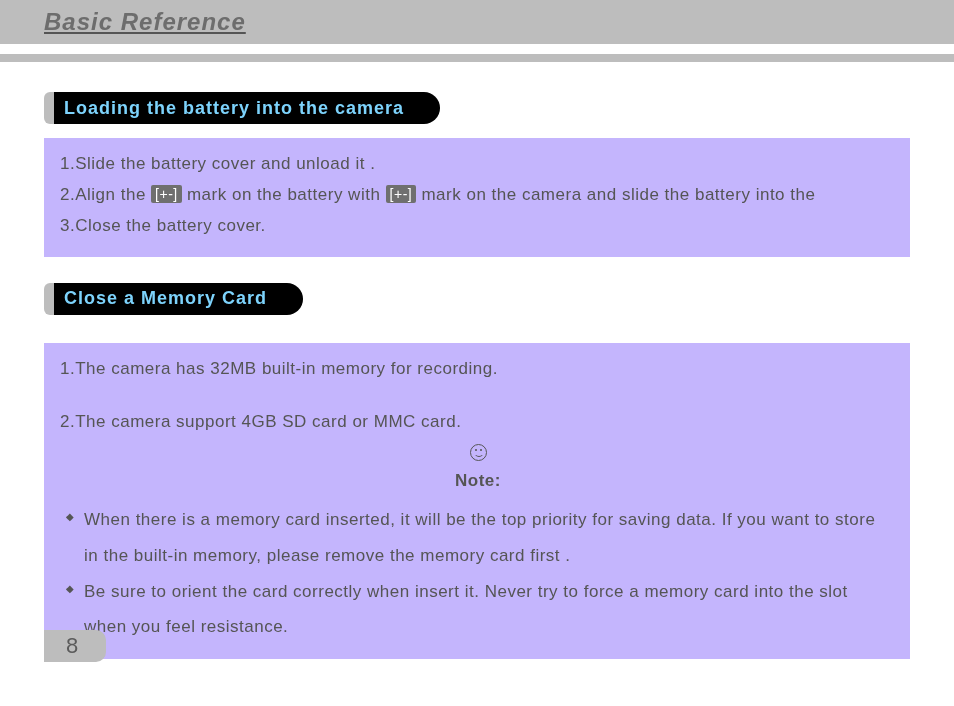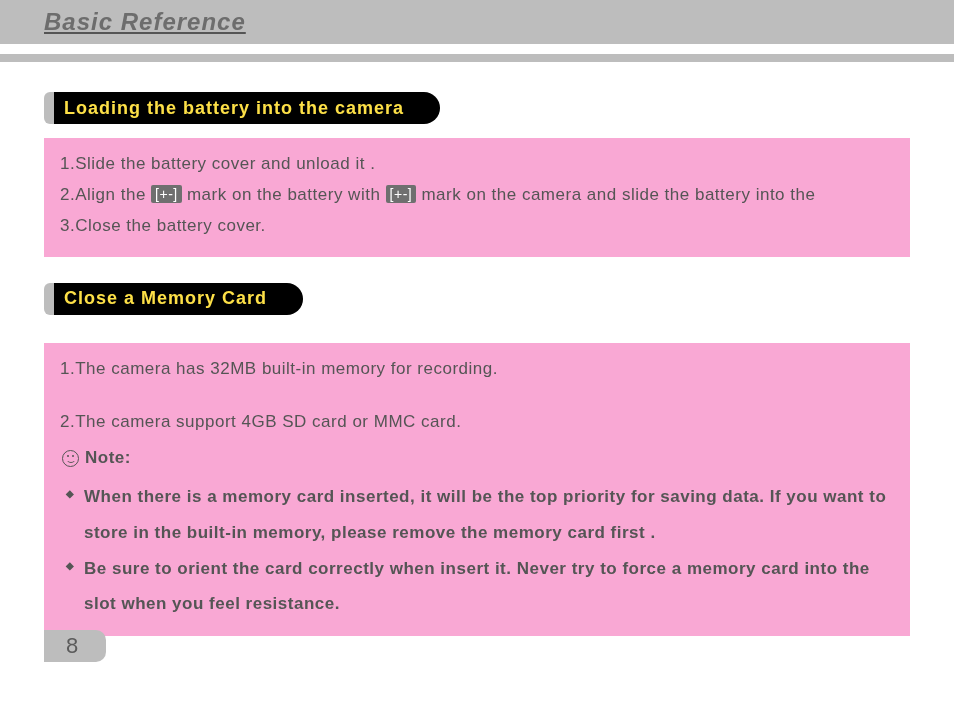--- a/index.html
+++ b/index.html
@@ -43,33 +43,33 @@
     height: 32px;
   }
   .heading-accent {
     width: 10px;
     background: #bdbdbd;
     border-top-left-radius: 6px;
     border-bottom-left-radius: 6px;
   }
   .heading-body {
     background: #000;
-    color: #fde047;
+    color: #7dd3fc;
     font-weight: bold;
     font-size: 18px;
     letter-spacing: 1px;
     padding: 5px 36px 5px 10px;
     border-top-right-radius: 16px;
     border-bottom-right-radius: 16px;
     display: flex;
     align-items: center;
     white-space: nowrap;
   }
   .section-body {
-    background: #f9a8d4;
+    background: #c4b5fd;
     padding: 12px 16px 14px 16px;
     font-size: 17px;
     color: #555;
     line-height: 1.7;
     letter-spacing: 0.5px;
   }
   .step { margin-bottom: 2px; }
   .step .cont { padding-left: 18px; display: block; }
   .badge {
     display: inline-block;
@@ -82,20 +82,21 @@
     line-height: 1.3;
   }
   .spacer { height: 26px; }
   .note-line {
     display: flex;
     align-items: center;
     gap: 6px;
     margin: 8px 0 6px 2px;
     font-weight: bold;
     color: #555;
+    flex-direction: column;
   }
   .smiley {
     width: 17px; height: 17px;
     border: 1.5px solid #555;
     border-radius: 50%;
     position: relative;
     flex: 0 0 auto;
   }
   .smiley::before, .smiley::after {
     content: "";
@@ -113,21 +114,20 @@
     border-top: none; border-left-color: transparent; border-right-color: transparent;
     border-radius: 0 0 8px 8px;
     left: 3px; top: 7px;
     background: transparent;
   }
   .bullets { list-style: none; padding-left: 4px; }
   .bullets li {
     position: relative;
     padding-left: 20px;
     line-height: 2.1;
-    font-weight: bold;
   }
   .bullets li::before {
     content: "◆";
     position: absolute;
     left: 2px;
     top: 0;
     font-size: 10px;
     color: #555;
     line-height: 2.9;
   }

